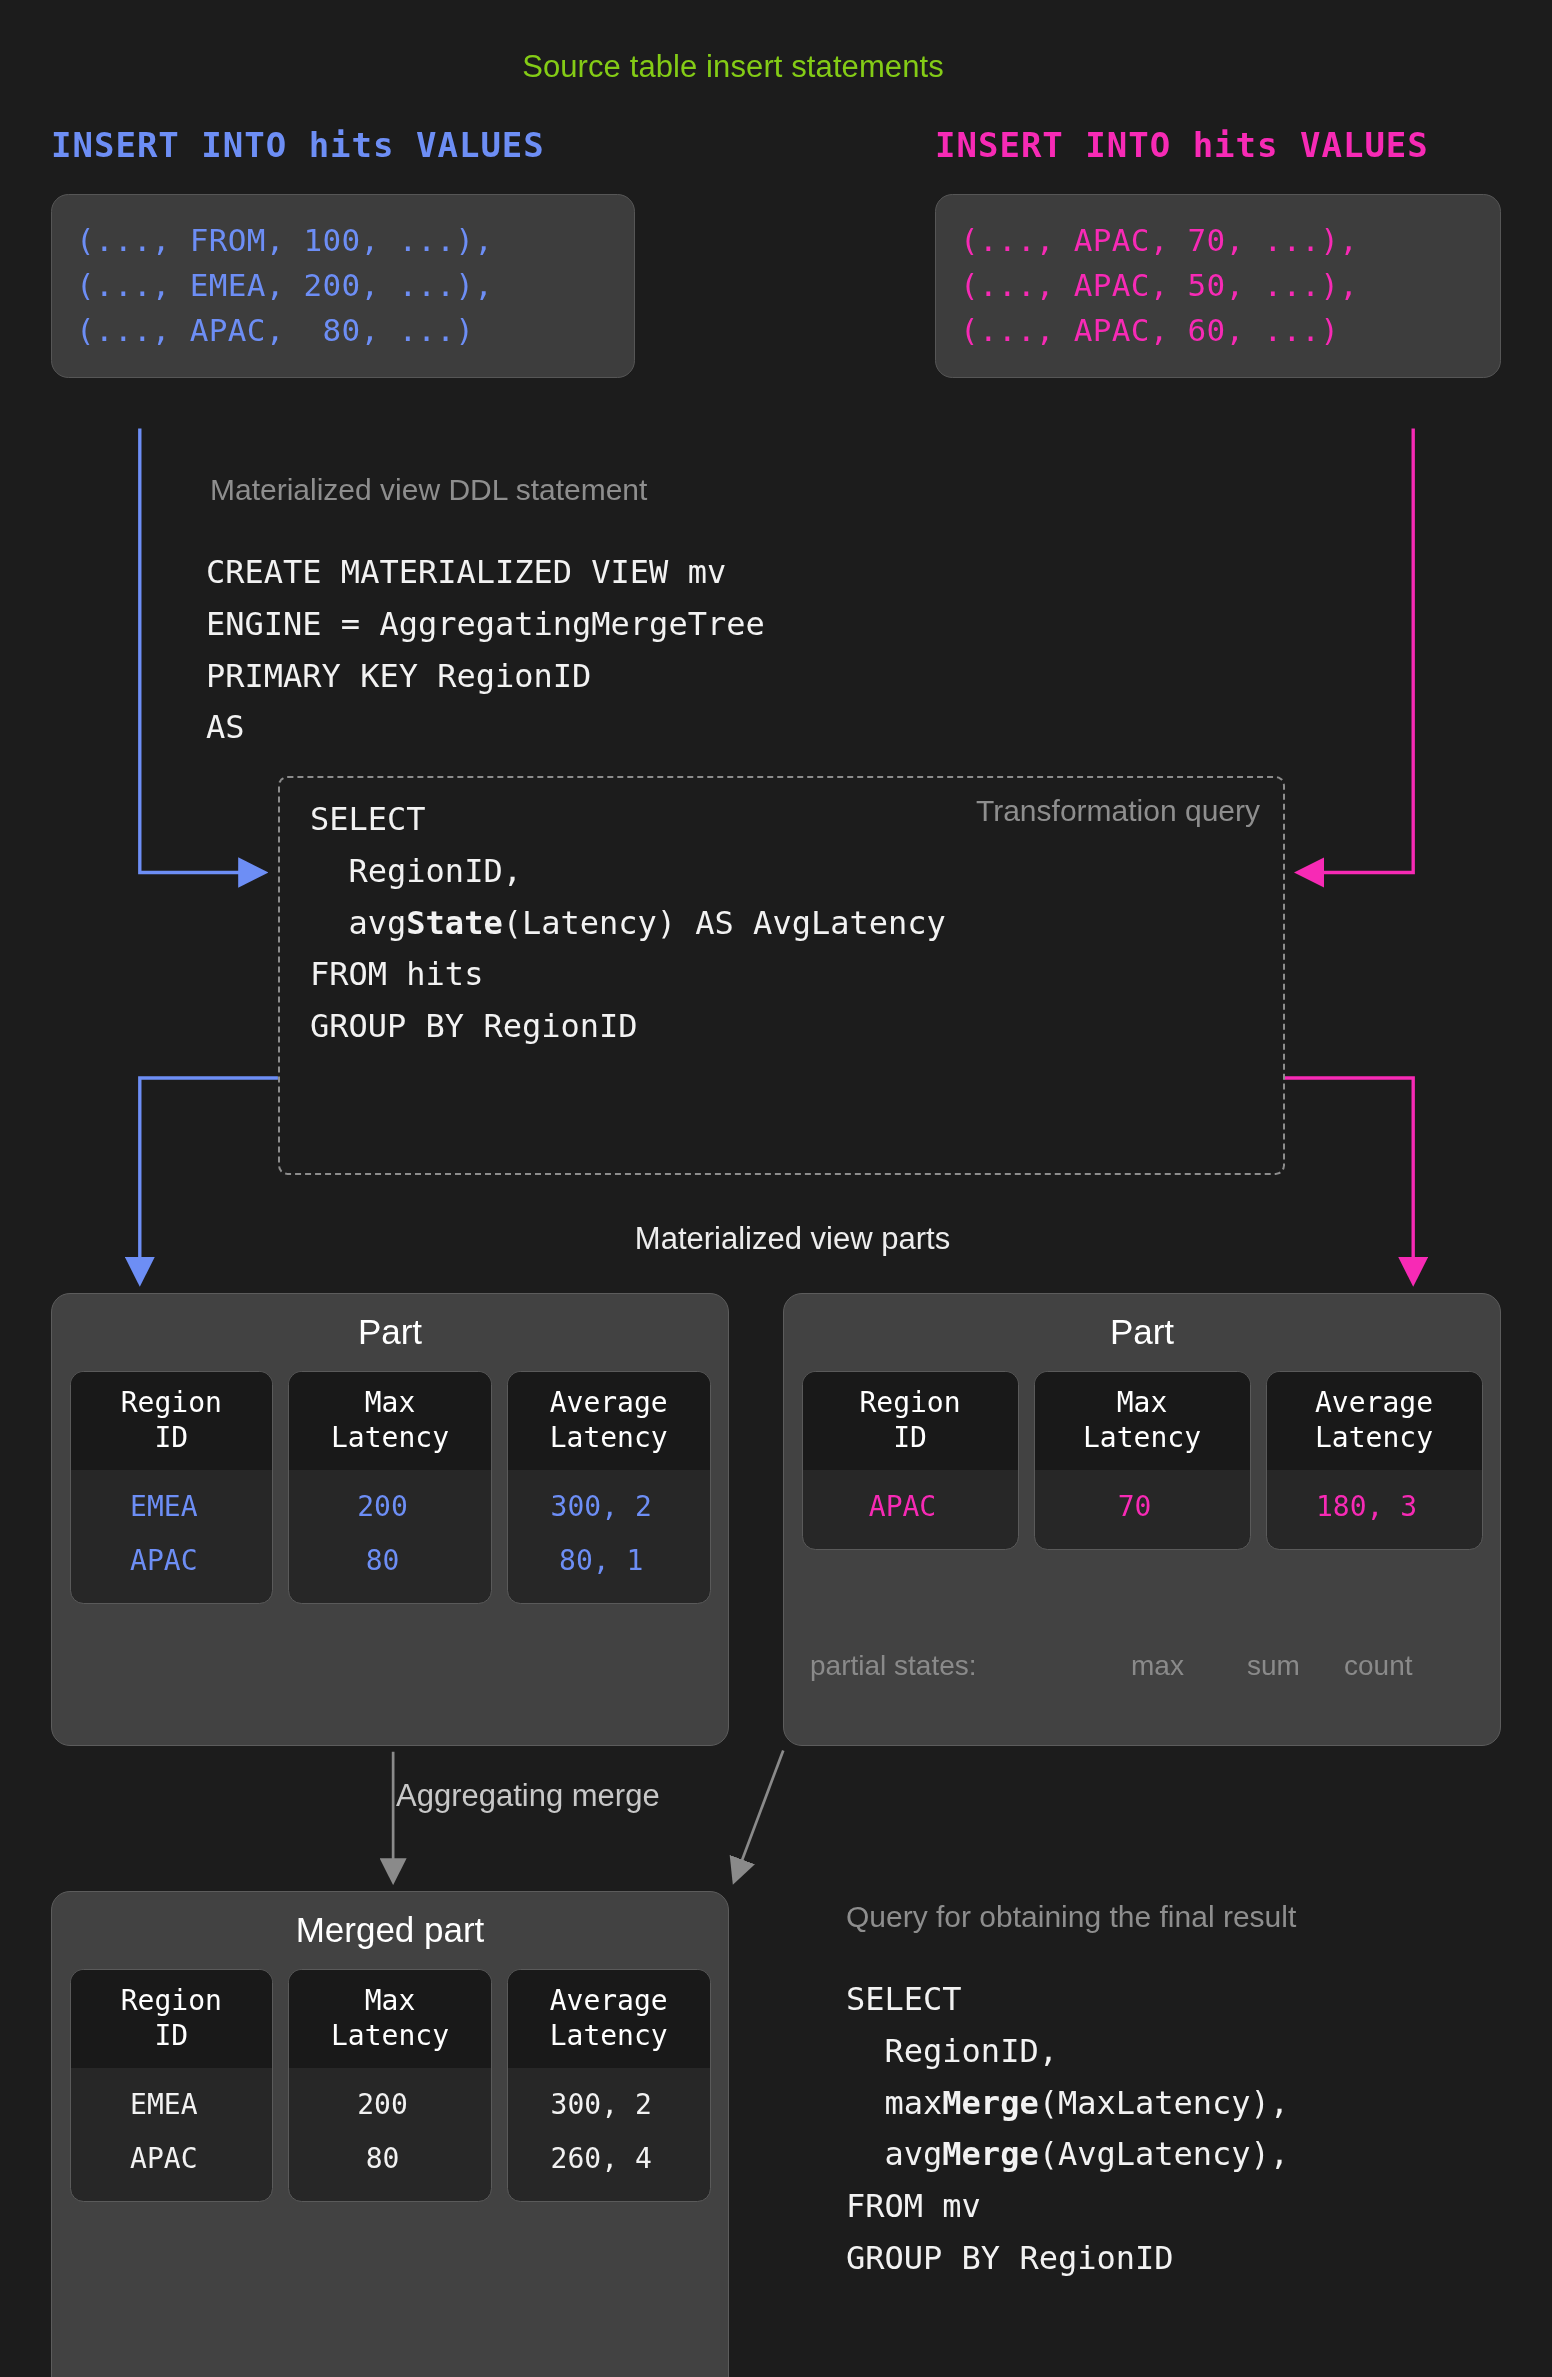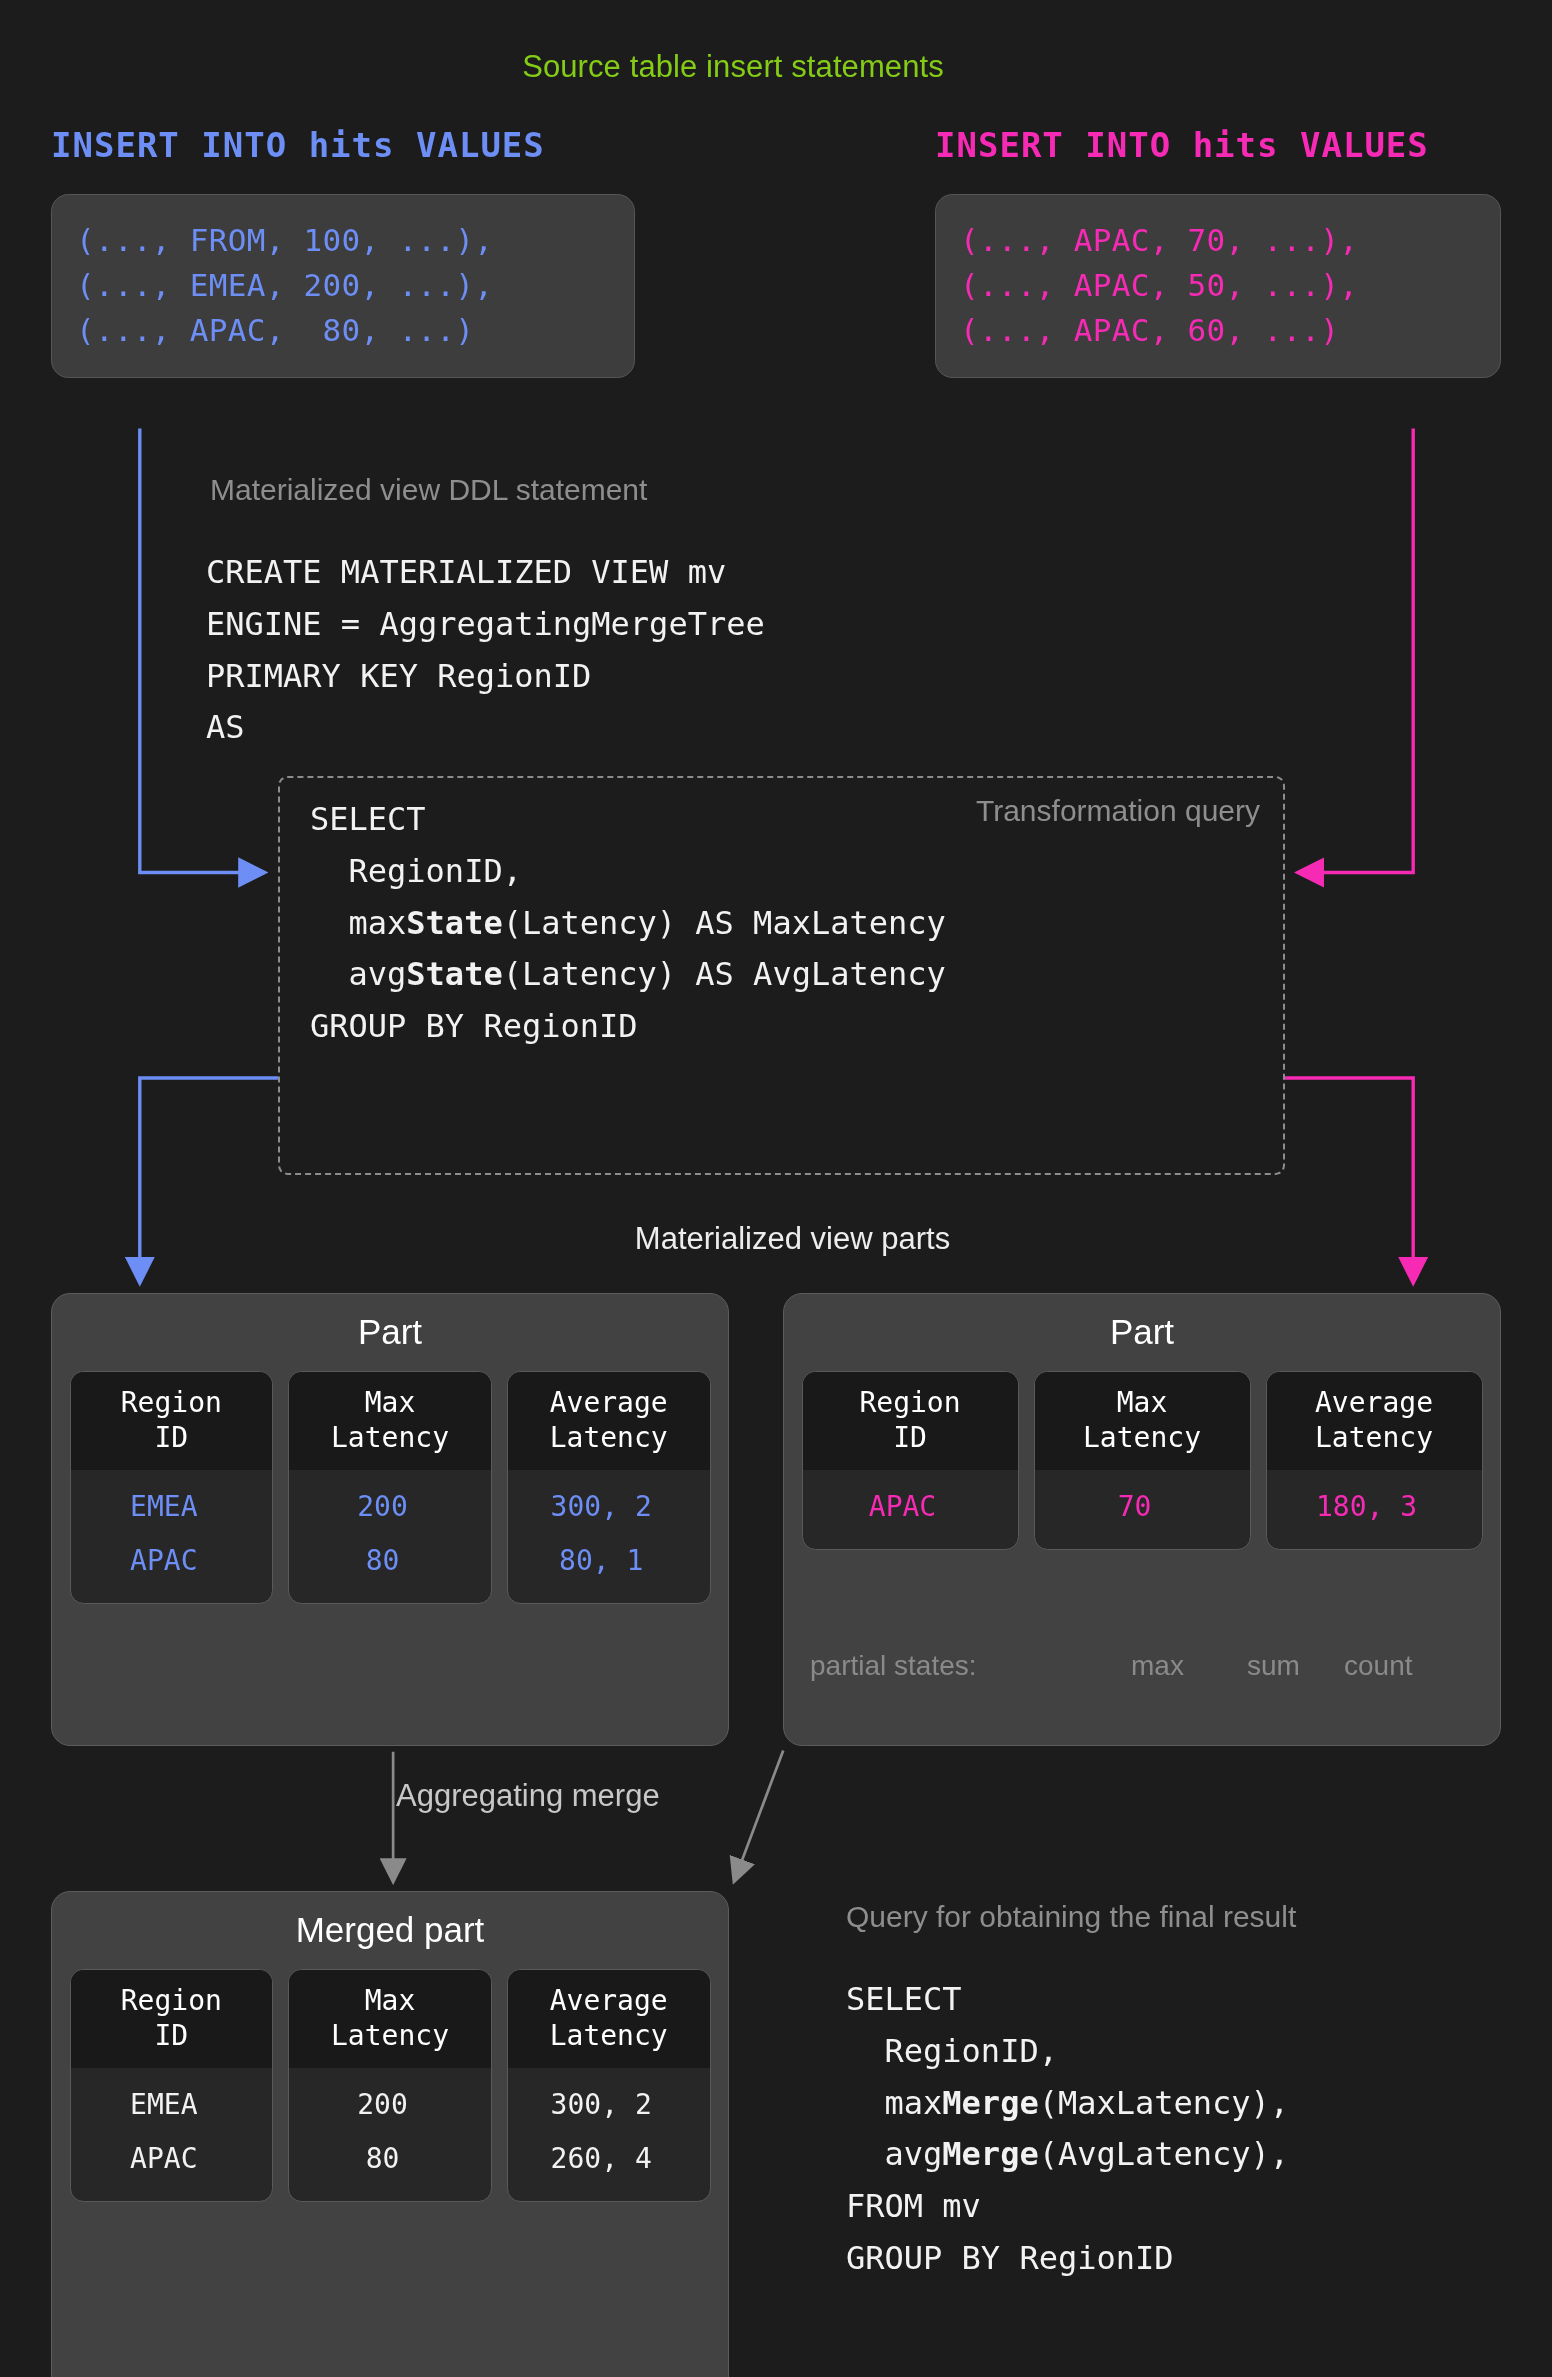--- a/index.html
+++ b/index.html
@@ -268,21 +268,21 @@
   </div>
 
   <div class="abs sans" id="ddl-caption">Materialized view DDL statement</div>
   <div class="abs mono" id="ddl-code">CREATE MATERIALIZED VIEW mv
 ENGINE = AggregatingMergeTree
 PRIMARY KEY RegionID
 AS</div>
 
   <div class="abs" id="tq-box">
     <div class="sans" id="tq-caption">Transformation query</div>
-    <div class="mono" id="tq-code"><div>SELECT</div><div>  RegionID,</div><div>  max<b>State</b>(Latency) AS MaxLatency</div><div>  avg<b>State</b>(Latency) AS AvgLatency</div><div>GROUP BY RegionID</div></div>
+    <div class="mono" id="tq-code"><div>SELECT</div><div>  RegionID,</div><div>  avg<b>State</b>(Latency) AS AvgLatency</div><div>FROM hits</div><div>GROUP BY RegionID</div></div>
   </div>
 
   <div class="abs sans" id="mv-parts-caption">Materialized view parts</div>
 
   <div class="abs part" id="part-left">
     <div class="sans part-title">Part</div>
     <div class="cols">
         <div class="col">
           <div class="col-head mono">Region<br>ID</div>
           <div class="col-body mono">

